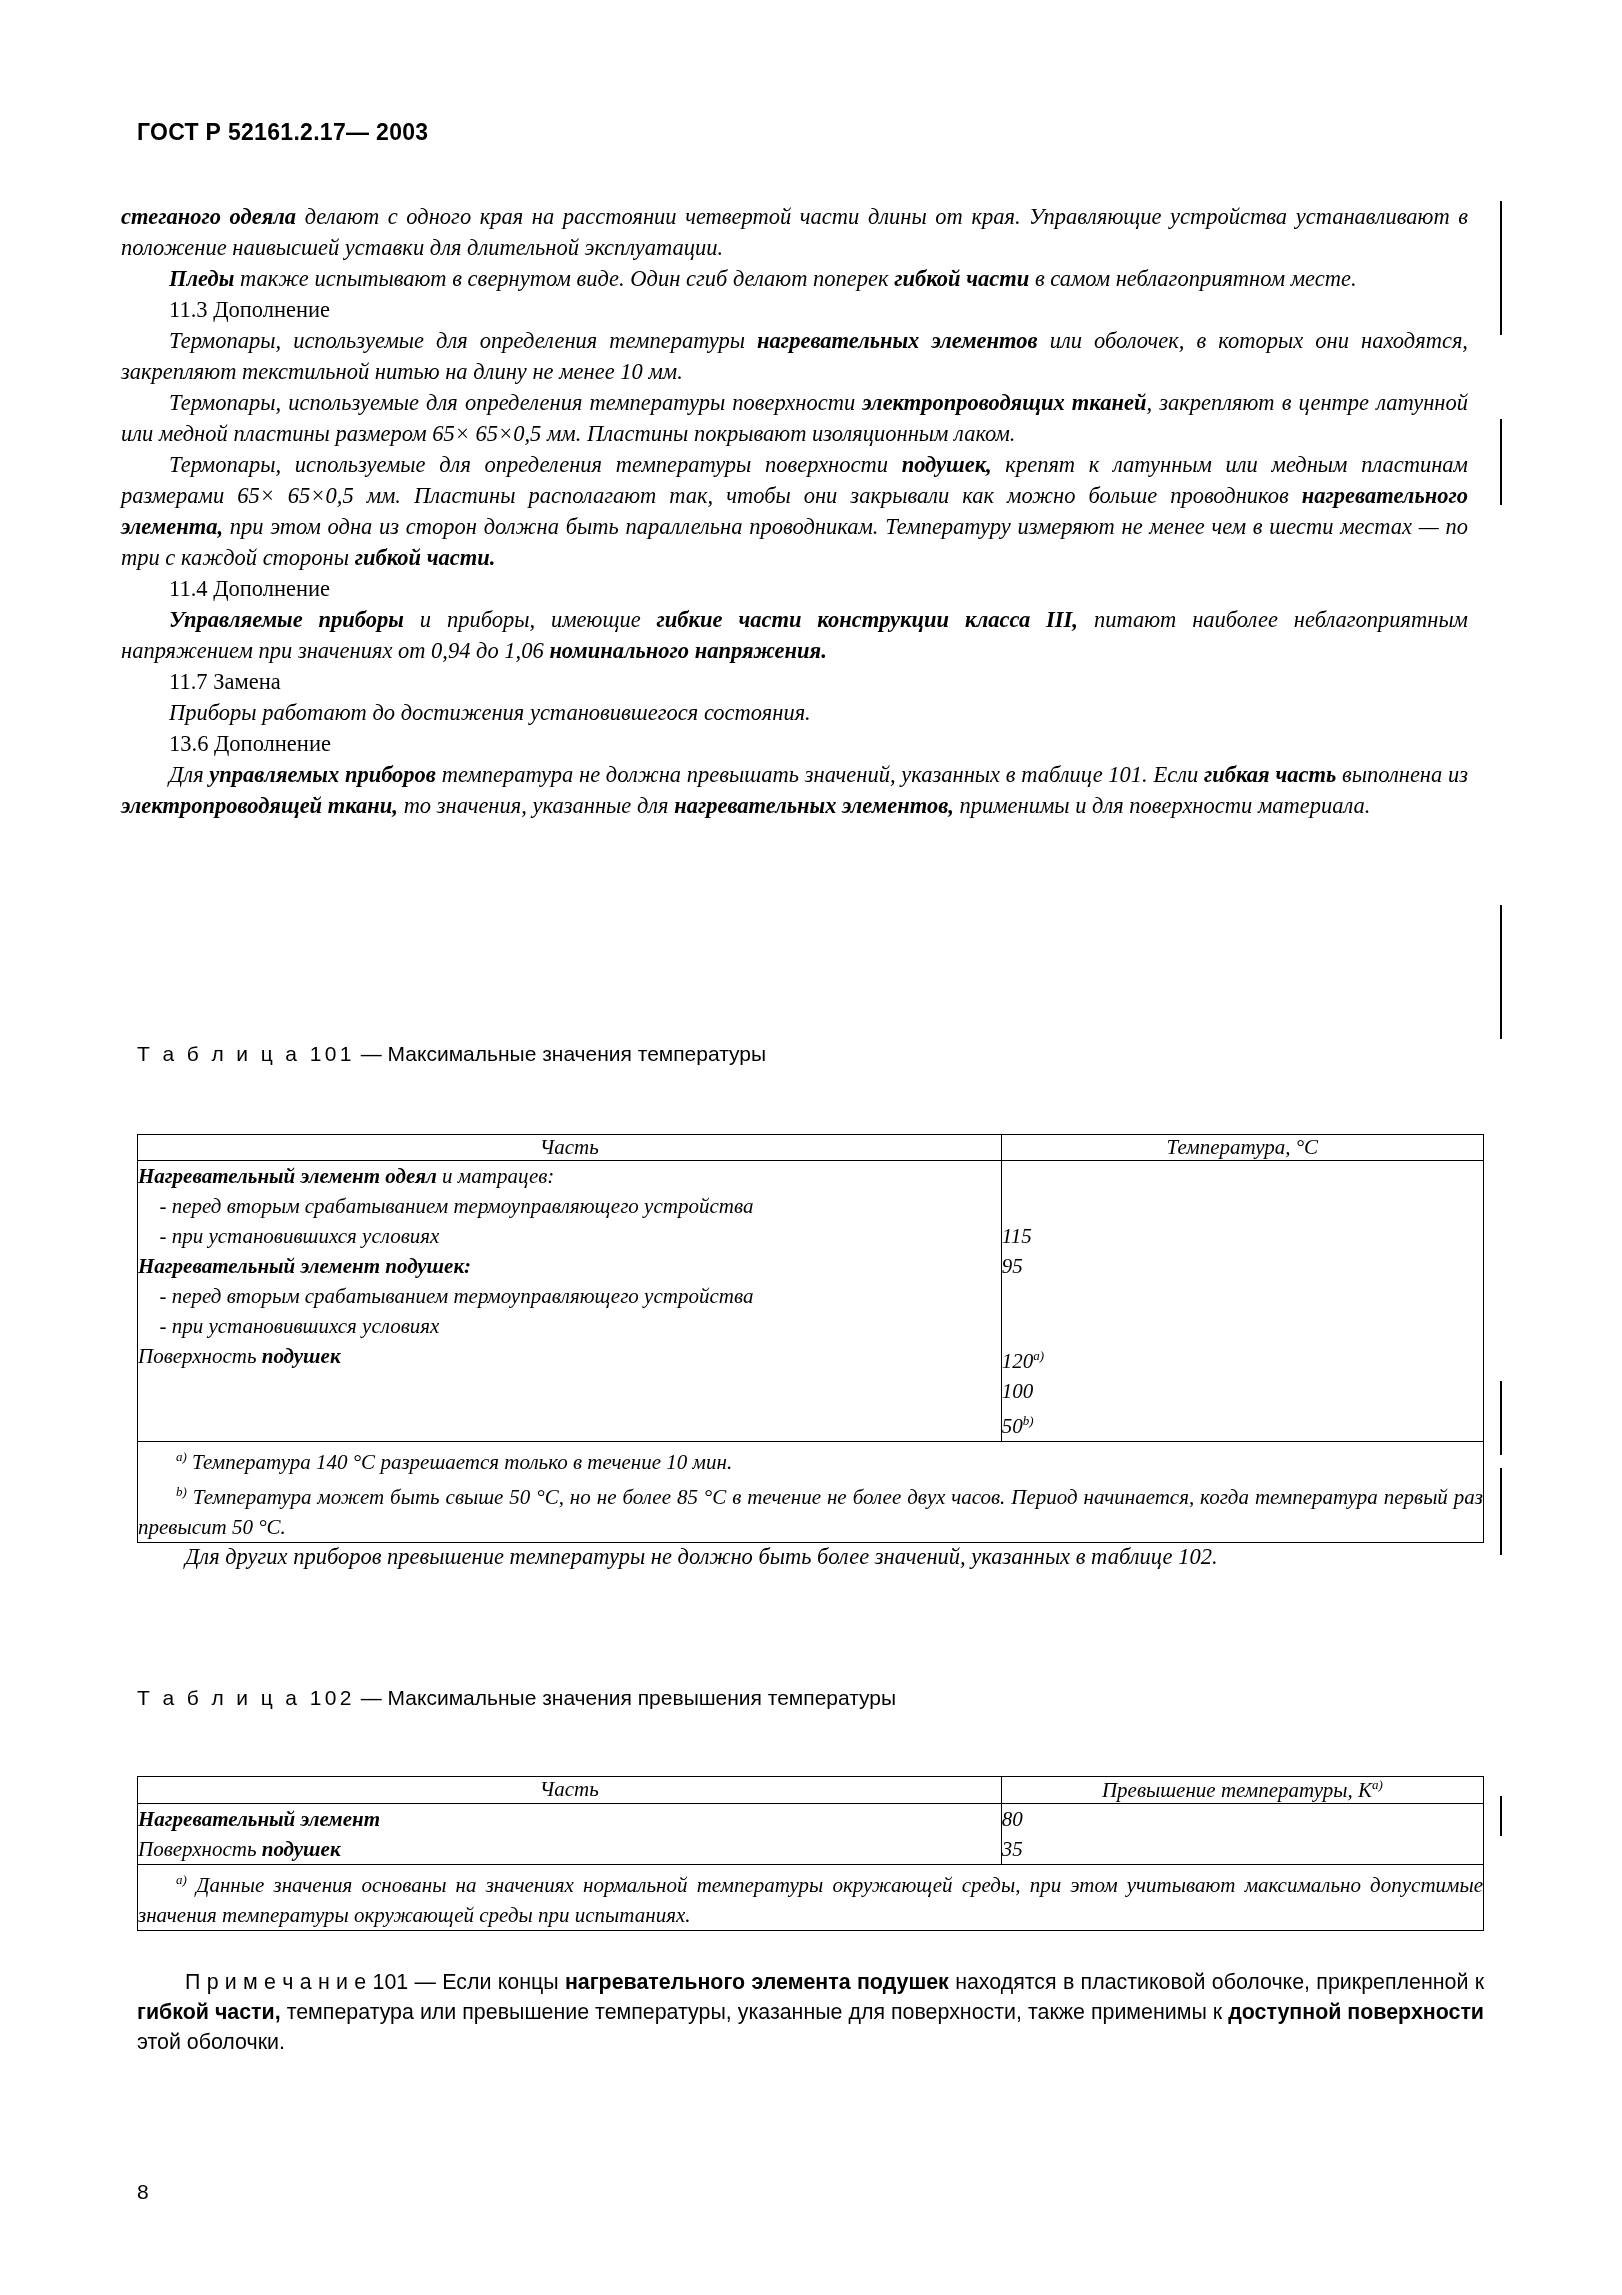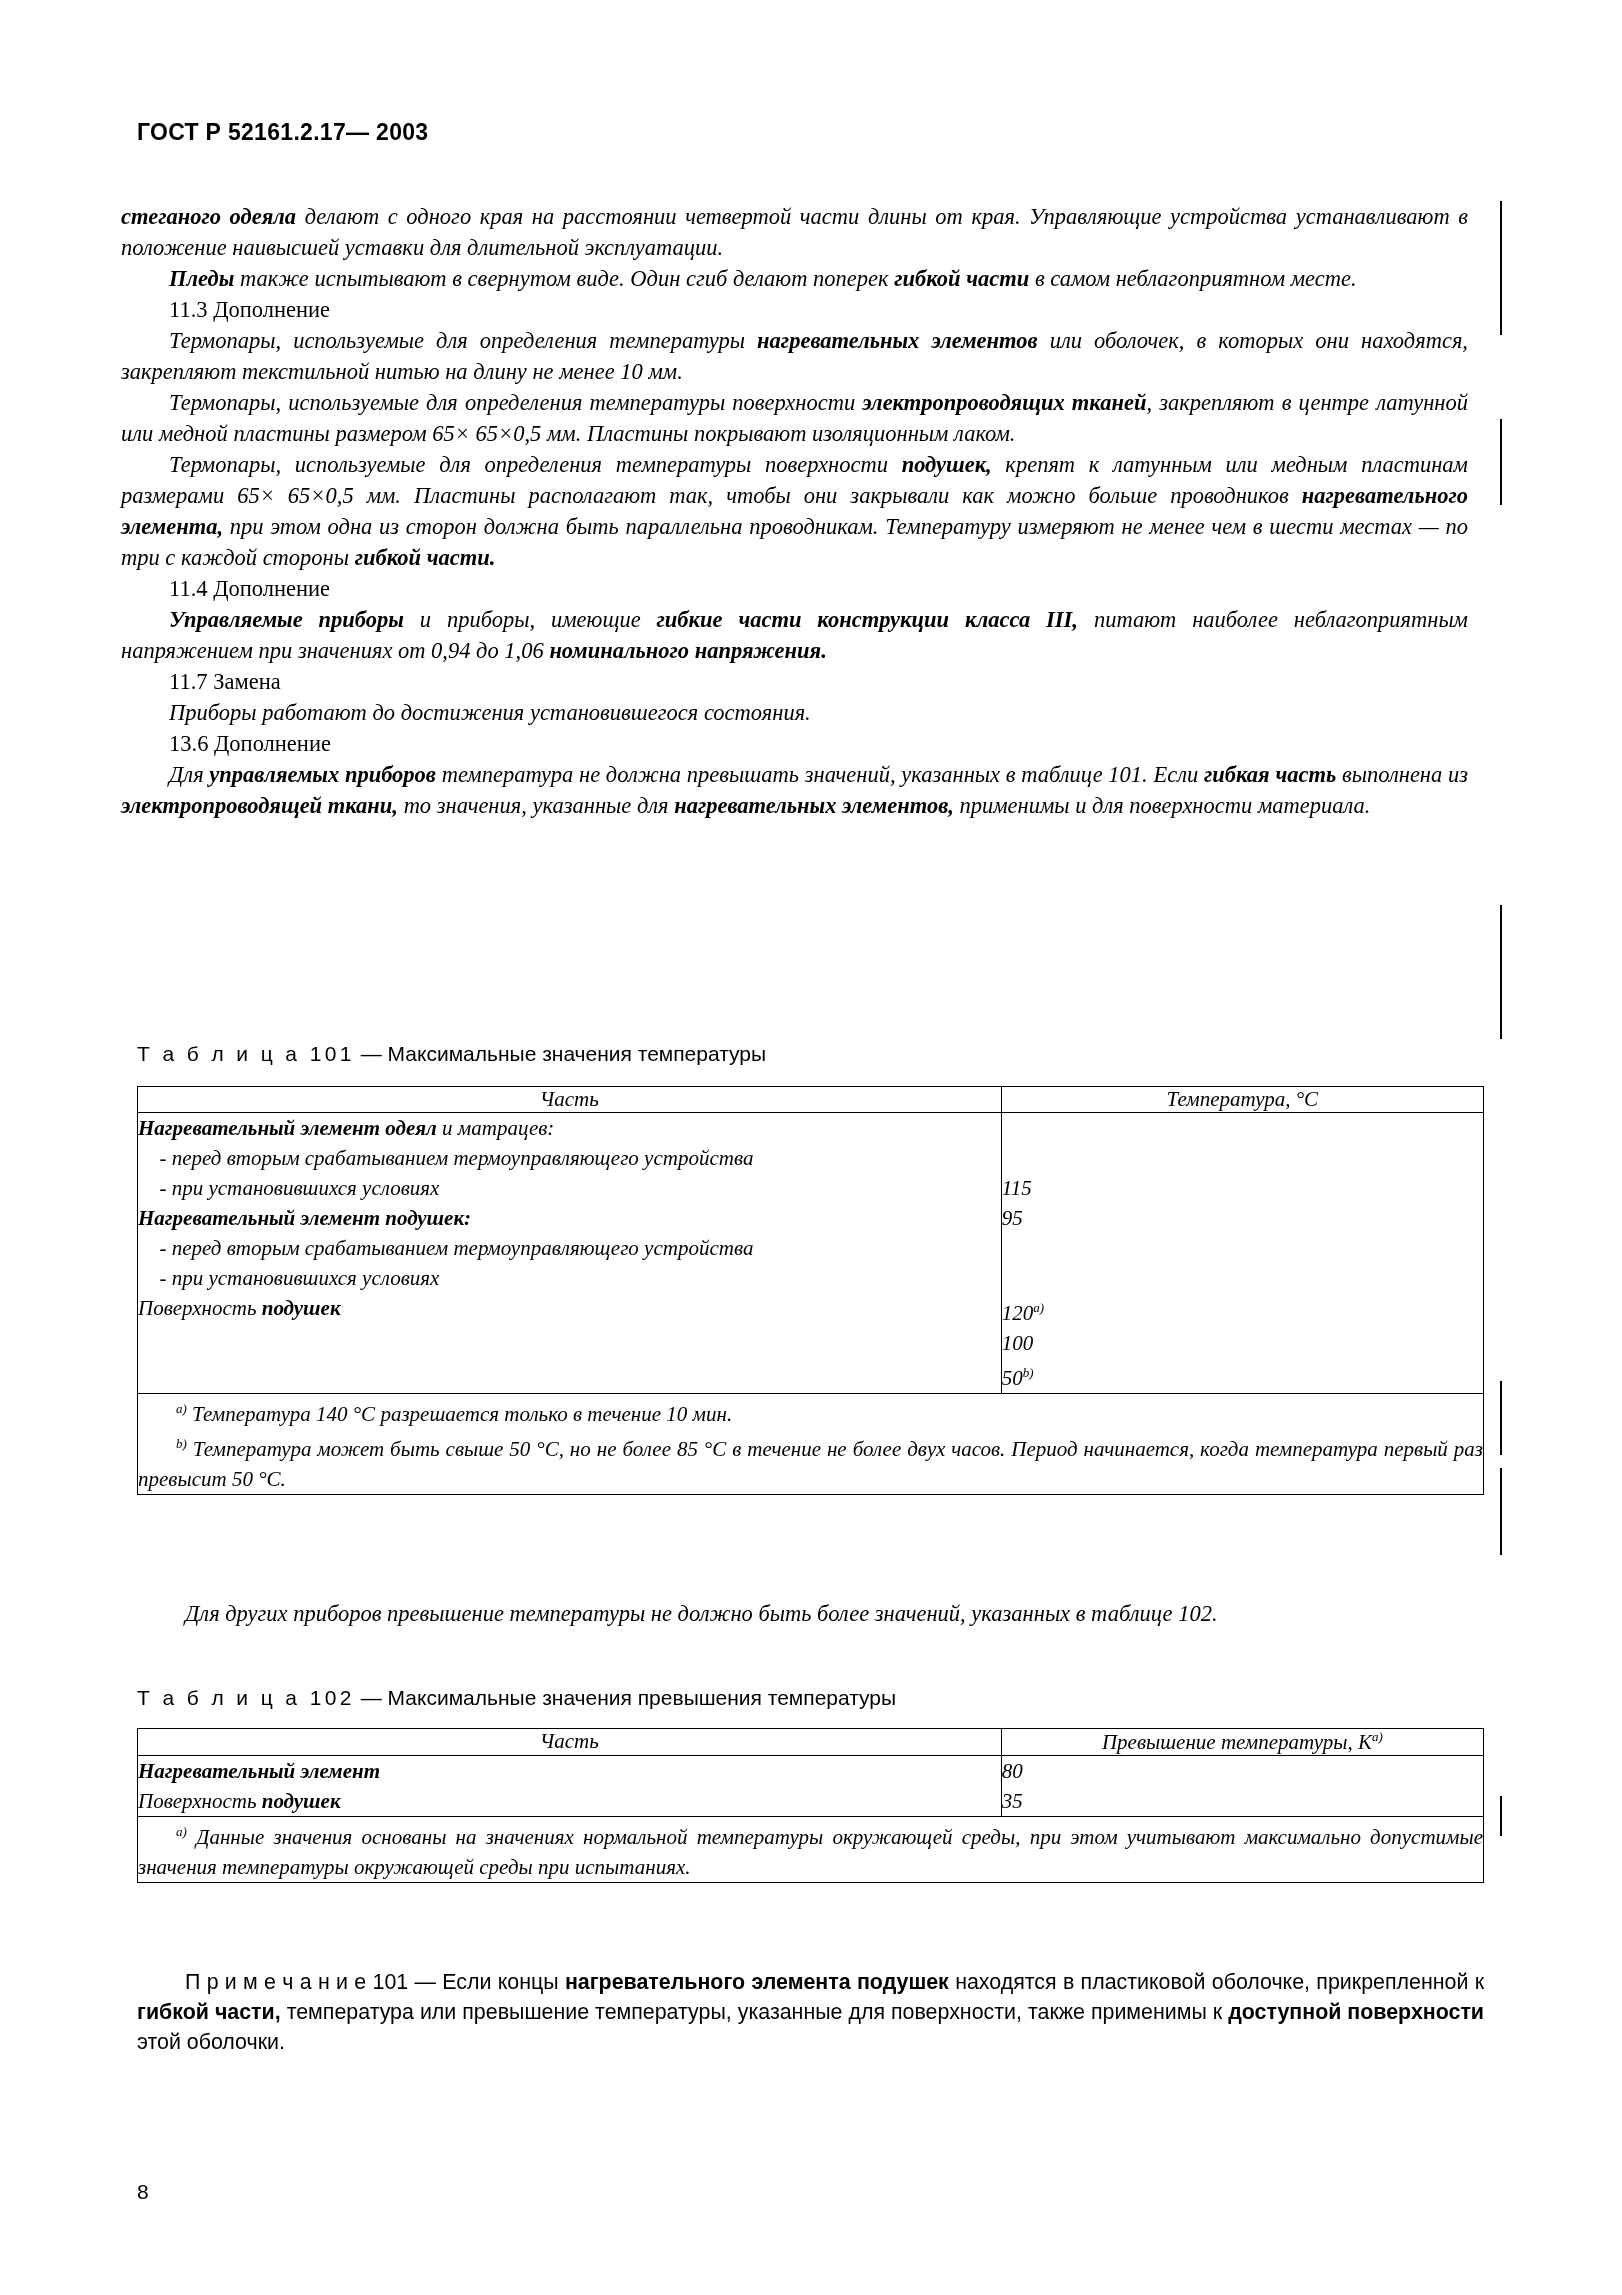--- a/index.html
+++ b/index.html
@@ -59,20 +59,21 @@
     font-size: 21px;
     letter-spacing: 0px;
   }
   .sp-letters { letter-spacing: 3.4px; }
 
   table.gost {
     border-collapse: collapse;
     width: 1347px;
     font-size: 21px;
     font-style: italic;
+    margin-top: 48px;
   }
   table.gost td, table.gost th {
     border: 1.3px solid #000;
     padding: 0;
     vertical-align: top;
   }
   .th-center {
     text-align: center;
     font-style: italic;
     font-weight: normal;
@@ -189,21 +190,21 @@
         <tr>
           <td class="note-cell" colspan="2">
             <div style="text-indent:38px;"><sup>а)</sup><span> Температура 140 °С разрешается только в течение 10 мин.</span></div>
             <div style="text-indent:38px;"><sup>b)</sup><span> Температура может быть свыше 50 °С, но не более 85 °С в течение не более двух часов. Период начинается, когда температура первый раз превысит 50 °С.</span></div>
           </td>
         </tr>
       </tbody>
     </table>
   </div>
 
-  <div class="tbl-wrap" style="top:1598px; width:1347px; font-size:22.5px; line-height:31px; text-align:justify;">
+  <div class="tbl-wrap" style="top:1541px; width:1347px; font-size:22.5px; line-height:31px; text-align:justify;">
     <p class="indent ital">Для других приборов превышение температуры не должно быть более значений, указанных в таблице 102.</p>
   </div>
 
   <div class="tbl-wrap tbl-caption" style="top:1686px;">
     <span class="sp-letters">Т а б л и ц а   102</span><span> — Максимальные значения превышения температуры</span>
   </div>
 
   <div class="tbl-wrap" style="top:1728px;">
     <table class="gost">
       <colgroup>

